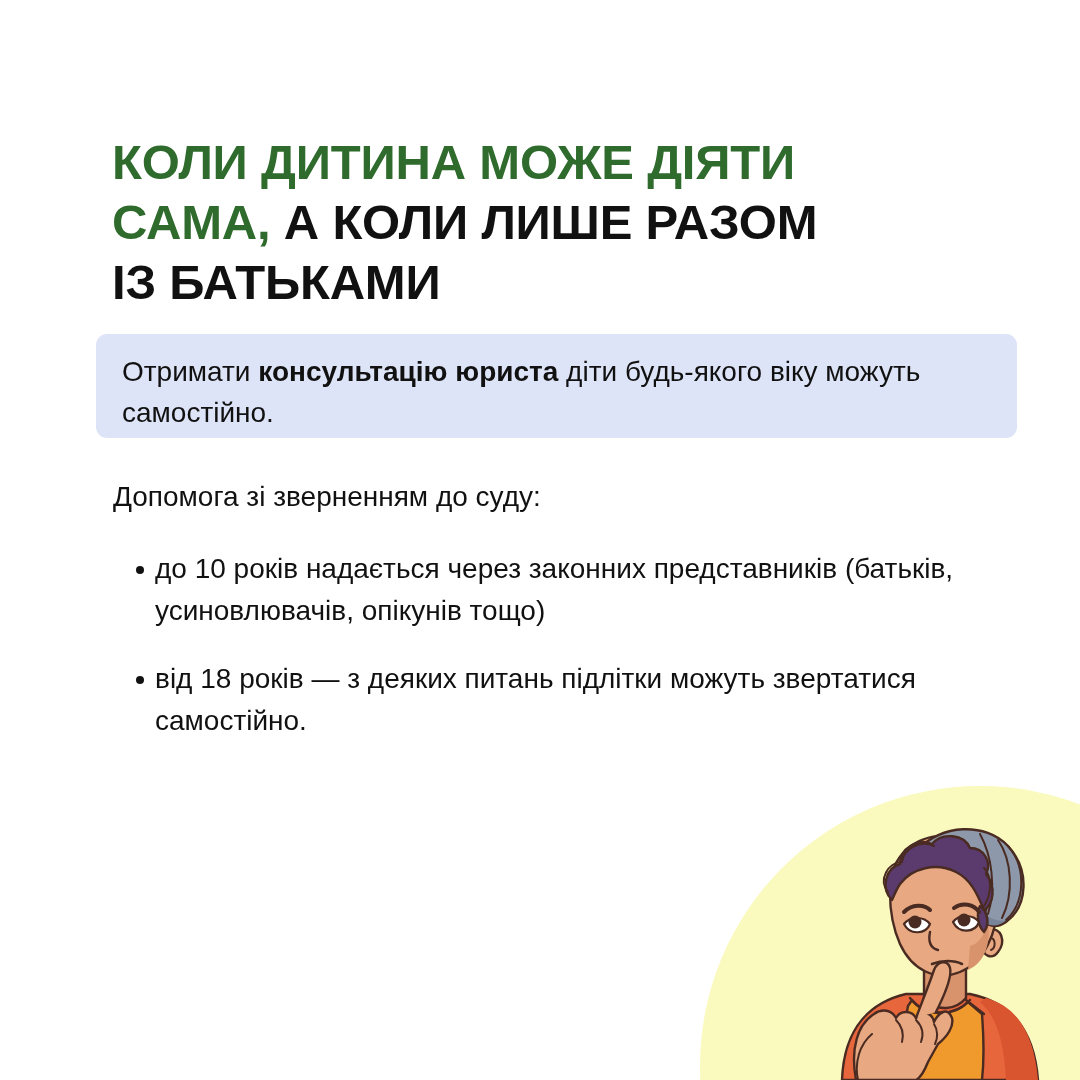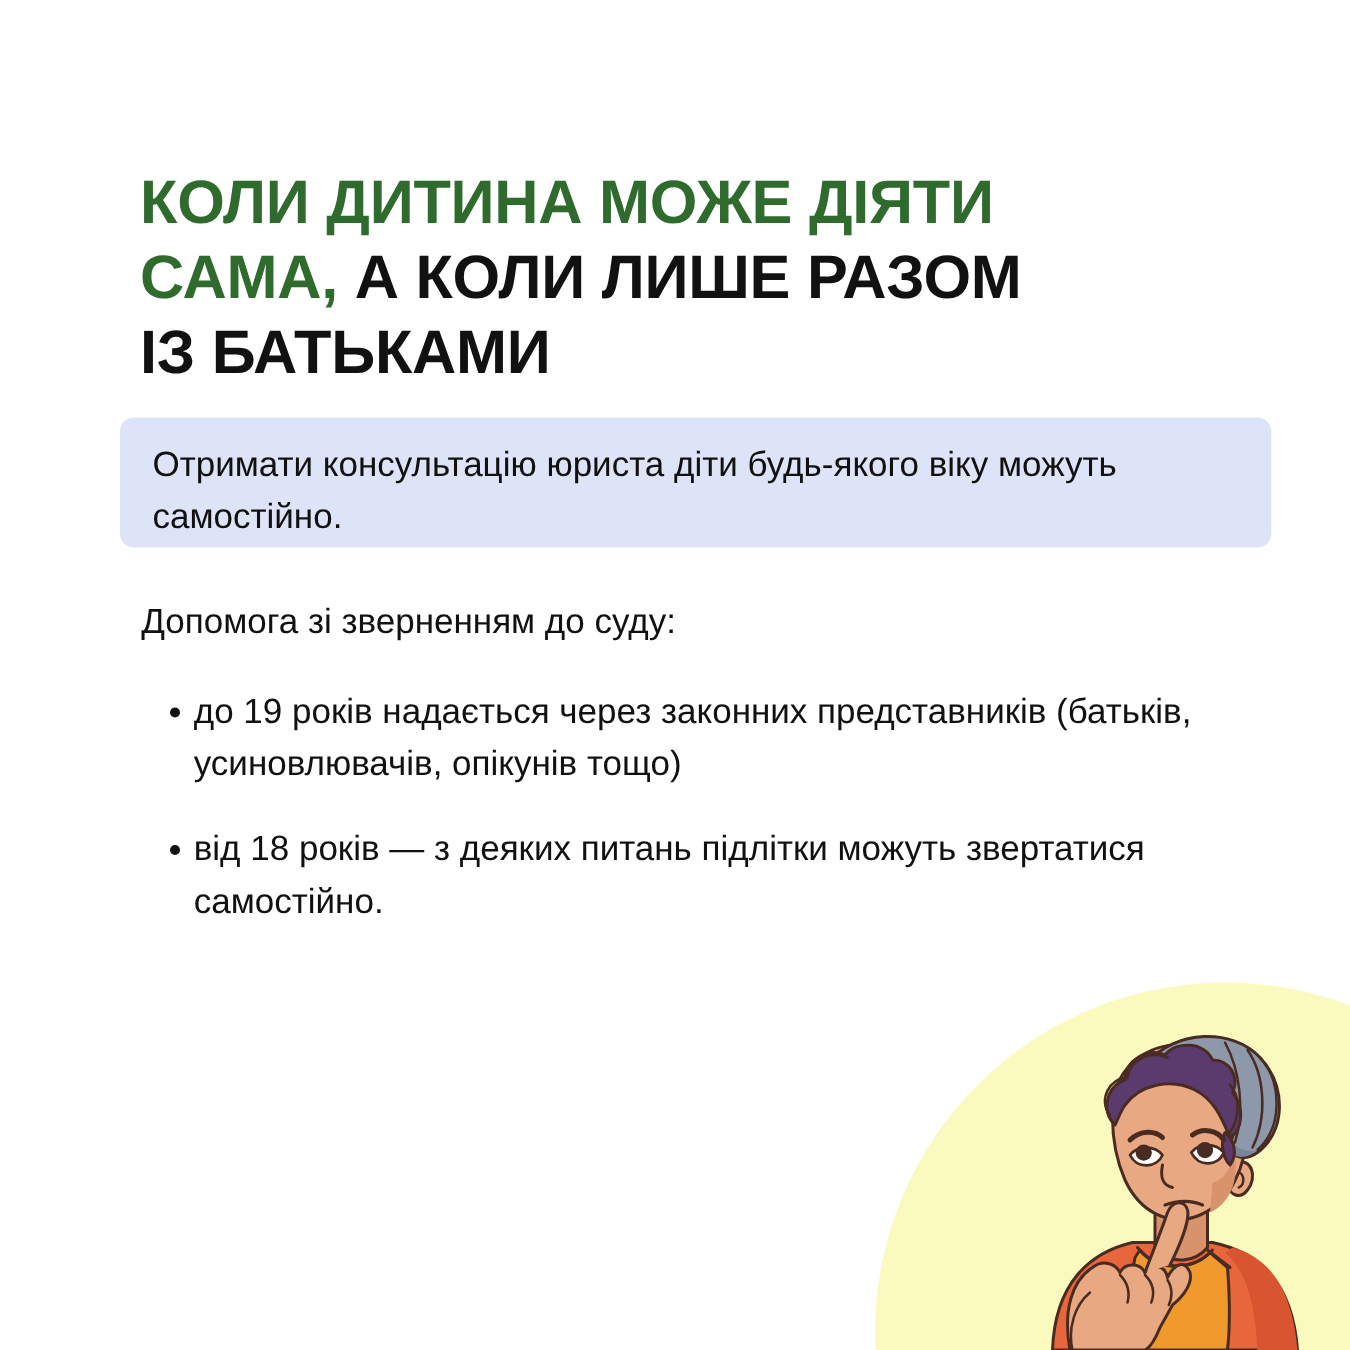--- a/index.html
+++ b/index.html
@@ -59,21 +59,21 @@
     background: #DEE4F7;
     border-radius: 11px;
     padding: 17px 26px 0 26px;
     z-index: 3;
   }
   .callout-text {
     font-size: 28px;
     line-height: 41px;
     color: #111111;
   }
-  .callout-text b { font-weight: 400; text-align: center; }
+  .callout-text b { font-weight: 700; text-align: center; }
 
   
   .lead {
     position: absolute;
     left: 113px;
     top: 478px;
     z-index: 3;
     font-size: 28px;
     line-height: 38px;
     color: #111111;
@@ -146,21 +146,21 @@
     <span>ІЗ БАТЬКАМИ</span>
   </h1>
 
   <div class="callout">
     <div class="callout-text"><span>Отримати </span><b>консультацію юриста</b><span> діти будь-якого віку можуть самостійно.</span></div>
   </div>
 
   <div class="lead"><span>Допомога </span><b>зі зверненням до суду:</b></div>
 
   <ul class="bullets">
-    <li>до 19 років надається через законних представників (батьків, усиновлювачів, опікунів тощо)</li>
+    <li>до 10 років надається через законних представників (батьків, усиновлювачів, опікунів тощо)</li>
     <li>від 18 років — з деяких питань підлітки можуть звертатися самостійно.</li>
   </ul>
 
 
   <div class="illustration">
     <svg width="250" height="270" viewBox="0 0 250 270" xmlns="http://www.w3.org/2000/svg">
       <defs>
         <clipPath id="bodyclip">
             <rect x="0" y="0" width="250" height="270"></rect>
           </clipPath>

